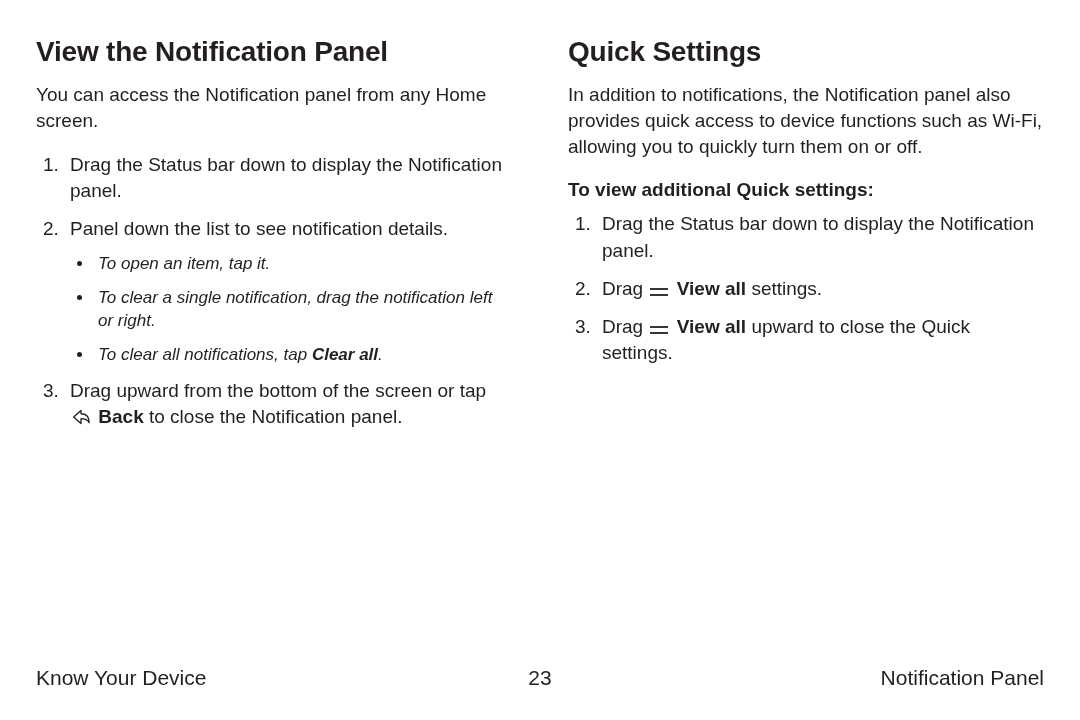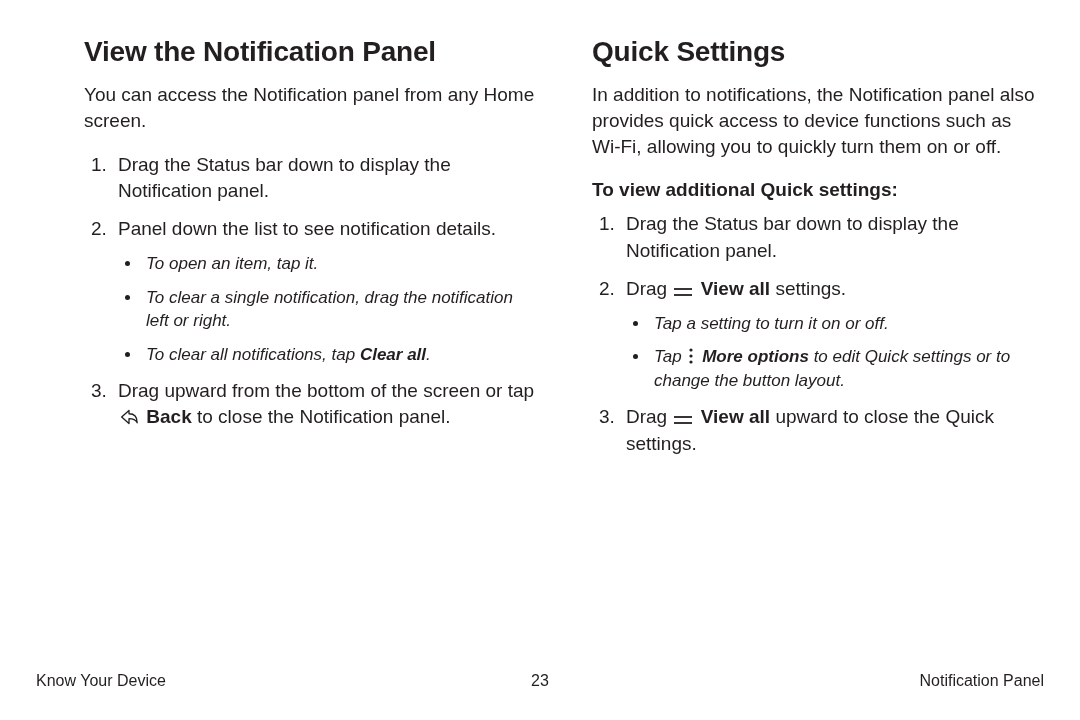--- a/index.html
+++ b/index.html
@@ -7,21 +7,20 @@
     body {
       font-family: Arial, Helvetica, sans-serif;
       color: #231f20;
       padding: 36px 36px 0 36px;
       position: relative;
       background: #fff;
     }
     .cols {
       display: flex;
       gap: 56px;
-      margin-left: 48px;
     }
     .col {
       width: 488px;
     }
     h2 {
       font-size: 28px;
       font-weight: 700;
       margin-bottom: 14px;
       letter-spacing: -0.2px;
     }
@@ -59,21 +58,21 @@
       margin-bottom: 10px;
     }
     .b { font-weight: 700; }
     .footer {
       position: absolute;
       left: 36px;
       right: 36px;
       bottom: 30px;
       display: flex;
       justify-content: space-between;
-      font-size: 16px;
+      font-size: 21px;
       color: #231f20;
     }
     .footer .center {
       position: absolute;
       left: 50%;
       transform: translateX(-50%);
     }
     svg.inline {
       display: inline-block;
       vertical-align: -3px;
@@ -112,30 +111,20 @@
     <h2>Quick Settings</h2>
     <p class="intro">In addition to notifications, the Notification panel also provides quick access to device functions such as Wi-Fi, allowing you to quickly turn them on or off.</p>
     <p class="lead">To view additional Quick settings:</p>
     <ol>
       <li>Drag the Status bar down to display the Notification panel.</li>
       <li>
         <span>Drag </span><svg class="inline" width="20" height="12" viewBox="0 0 20 12">
             <line x1="1" y1="3" x2="19" y2="3" stroke="#231f20" stroke-width="1.8"></line>
             <line x1="1" y1="9" x2="19" y2="9" stroke="#231f20" stroke-width="1.8"></line>
           </svg><span class="b"> View all</span><span> settings.</span>
-        <ul>
-          <li>Tap a setting to turn it on or off.</li>
-          <li>
-            <span>Tap </span><svg class="inline" width="8" height="18" viewBox="0 0 8 18">
-                <circle cx="4" cy="3" r="1.6" fill="#231f20"></circle>
-                <circle cx="4" cy="9" r="1.6" fill="#231f20"></circle>
-                <circle cx="4" cy="15" r="1.6" fill="#231f20"></circle>
-              </svg><span class="b"> More options</span><span> to edit Quick settings or to change the button layout.</span>
-          </li>
-        </ul>
       </li>
       <li>
         <span>Drag </span><svg class="inline" width="20" height="12" viewBox="0 0 20 12">
             <line x1="1" y1="3" x2="19" y2="3" stroke="#231f20" stroke-width="1.8"></line>
             <line x1="1" y1="9" x2="19" y2="9" stroke="#231f20" stroke-width="1.8"></line>
           </svg><span class="b"> View all</span><span> upward to close the Quick settings.</span>
       </li>
     </ol>
   </div>
 

